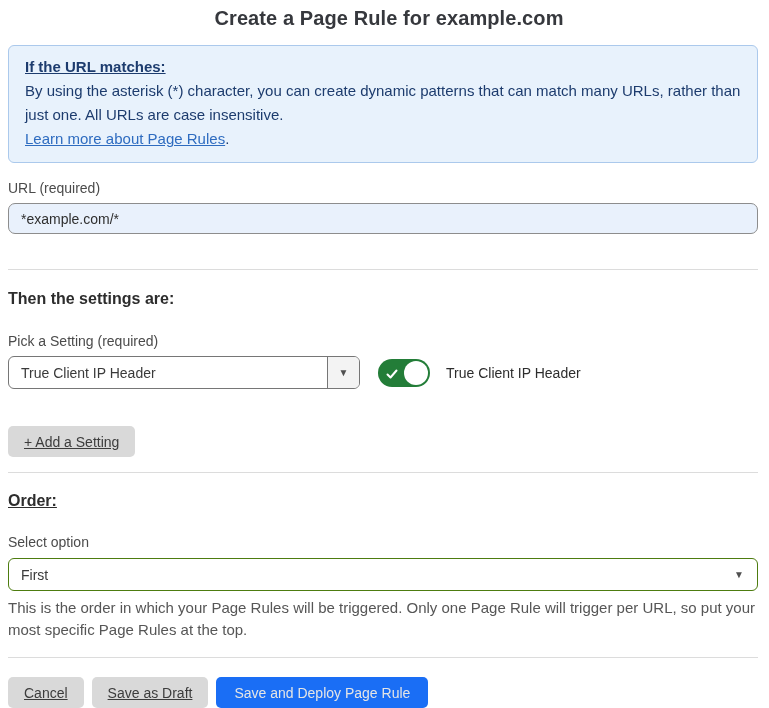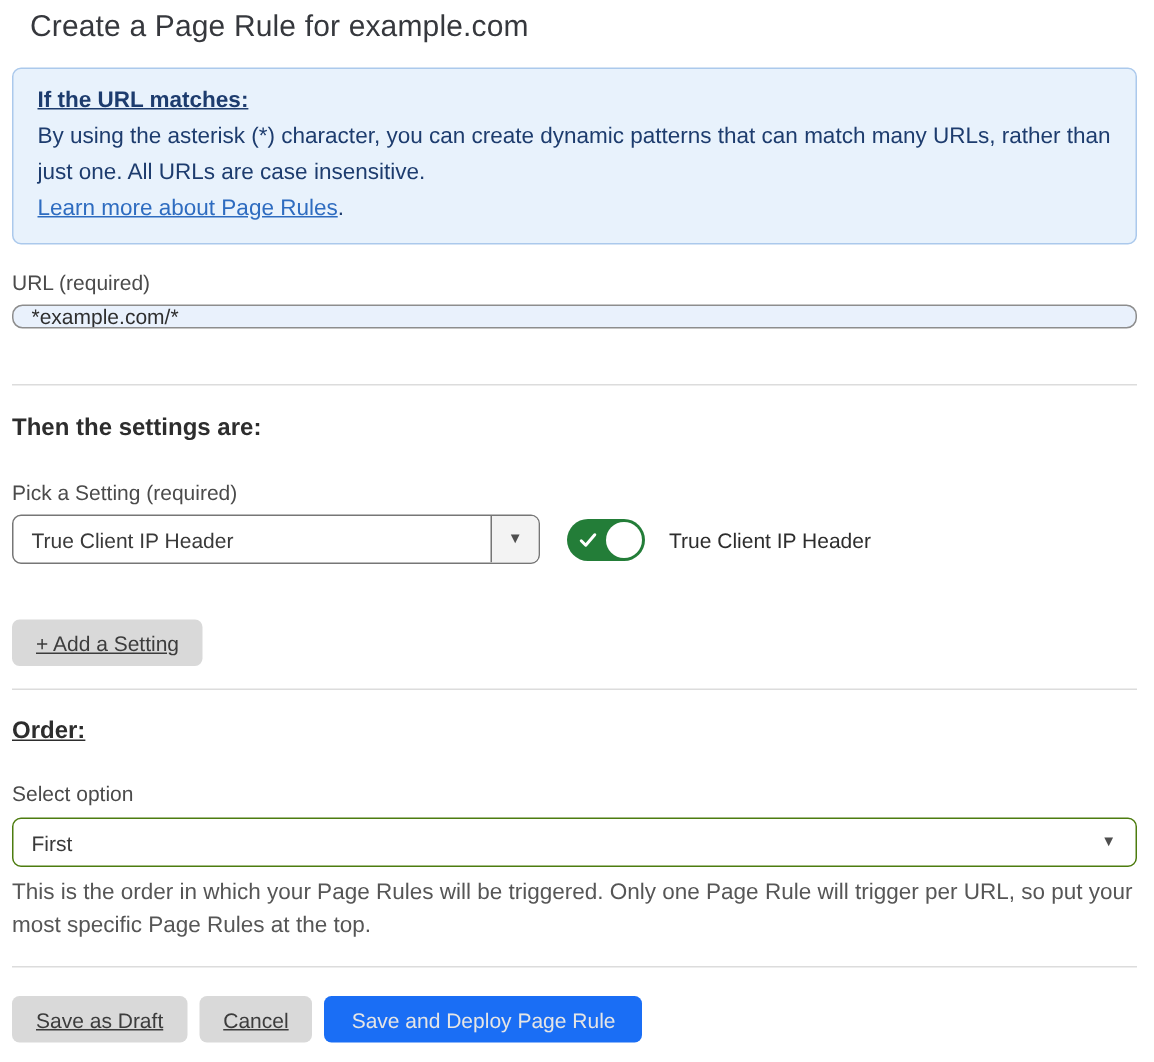--- a/index.html
+++ b/index.html
@@ -12,24 +12,25 @@
     color: #2d2d2d;
     overflow: hidden;
   }
   .container {
     width: 750px;
     margin-left: 8px;
     padding-top: 5px;
   }
   .page-title {
     font-size: 20px;
-    font-weight: 400;
+    font-weight: 700;
     color: #36383d;
     margin: 2px 0 15px 12px;
     letter-spacing: 0.1px;
+    text-align: center;
   }
   .info-box {
     background: #e8f2fc;
     border: 1px solid #abc9ec;
     border-radius: 6px;
     padding: 9px 16px 11px 16px;
     color: #1d3c6e;
     font-size: 15px;
     line-height: 24px;
     margin-bottom: 17px;
@@ -46,21 +47,21 @@
     cursor: pointer;
   }
   .field-label {
     font-size: 14px;
     color: #4b4b4b;
     margin: 0 0 7px 0;
     display: block;
   }
   .url-input {
     width: 100%;
-    height: 16px;
+    height: 31px;
     background: #e9f1fc;
     border: 1px solid #8d8d8d;
     border-radius: 7px;
     padding: 0 12px;
     font-size: 14px;
     font-family: "Liberation Sans", sans-serif;
     color: #2f2f2f;
     outline: none;
   }
   .divider {
@@ -254,18 +255,18 @@
   <div class="order-select">
     <span>First</span>
     <span class="chevron">▼</span>
   </div>
 
   <p class="help-text">This is the order in which your Page Rules will be triggered. Only one Page Rule will trigger per URL, so put your most specific Page Rules at the top.</p>
 
   <hr class="divider divider-3">
 
   <div class="footer-buttons">
+    <button class="btn btn-gray">Cancel</button>
     <button class="btn btn-gray">Save as Draft</button>
-    <button class="btn btn-gray">Cancel</button>
     <button class="btn btn-blue">Save and Deploy Page Rule</button>
   </div>
 
 </div>
 
 </body></html>

